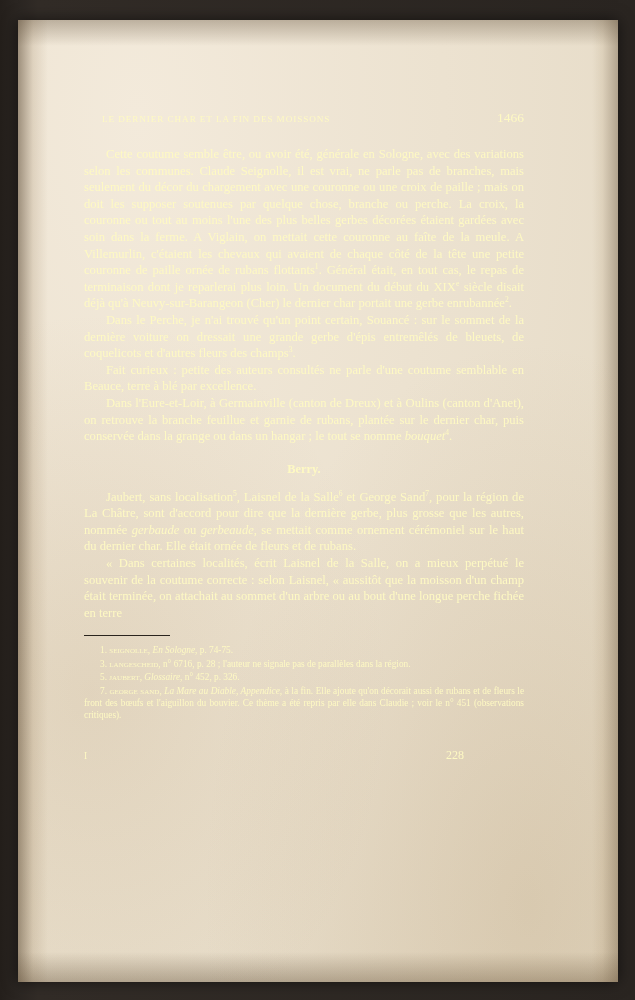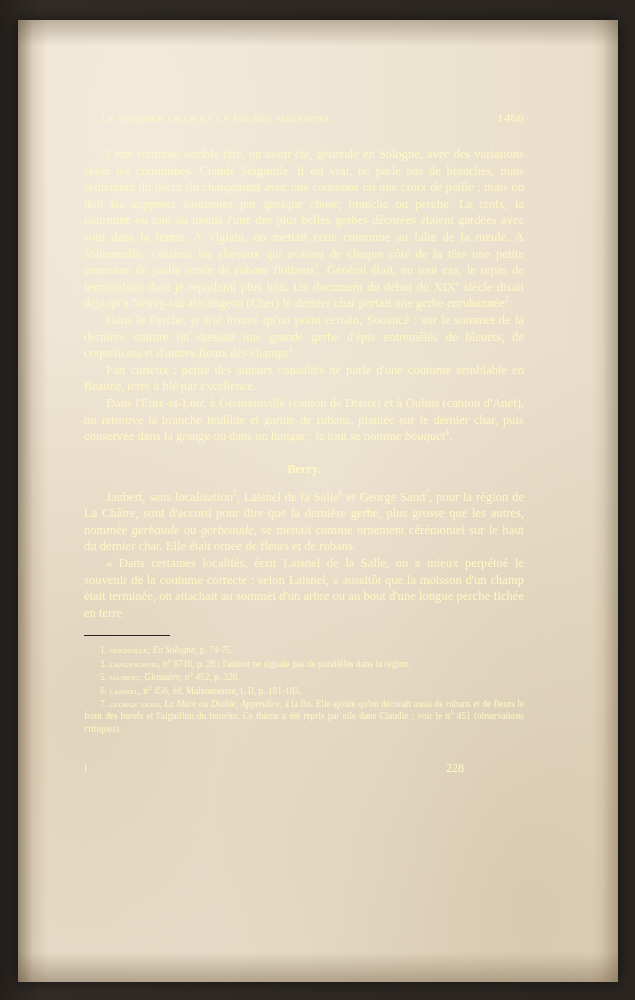--- a/index.html
+++ b/index.html
@@ -224,21 +224,20 @@
 
     <div class="notes">
       <p class="note"><span>1.</span> <span class="sc">Seignolle</span>, <i>En Sologne</i><span>, p. 74-75.</span></p>
 
 
       <p class="note"><span>3.</span> <span class="sc">Langescheid</span><span>, n° 6716, p. 28 ; l'auteur ne signale pas de parallèles dans la région.</span></p>
 
 
       <p class="note"><span>5.</span> <span class="sc">Jaubert</span>, <i>Glossaire</i><span>, n° 452, p. 326.</span></p>
 
-      <p class="note"><span>6.</span> <span class="sc">Laisnel</span><span>, n° 456, éd. Maisonneuve, t. II, p. 181-183.</span></p>
 
       <p class="note"><span>7.</span> <span class="sc">George Sand</span>, <i>La Mare au Diable, Appendice</i><span>, à la fin. Elle ajoute qu'on décorait aussi de rubans et de fleurs le front des bœufs et l'aiguillon du bouvier. Ce thème a été repris par elle dans Claudie ; voir le n° 451 (observations critiques).</span></p>
     </div>
 
     <div class="foot">
       <span class="sig">I</span>
       <span class="folio">228</span>
     </div>
 
   </div>

